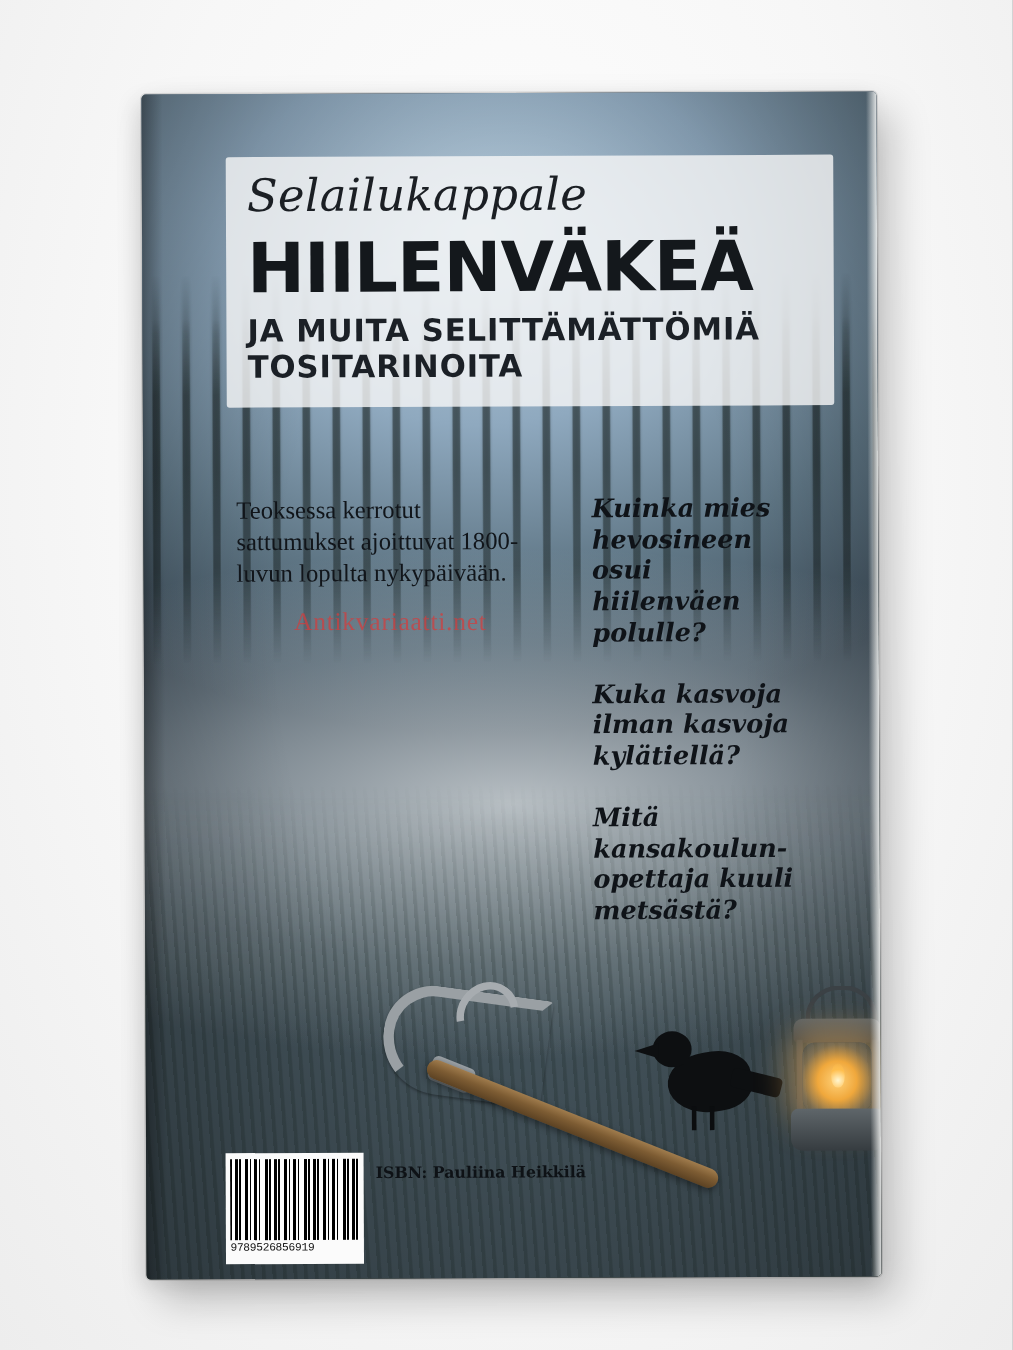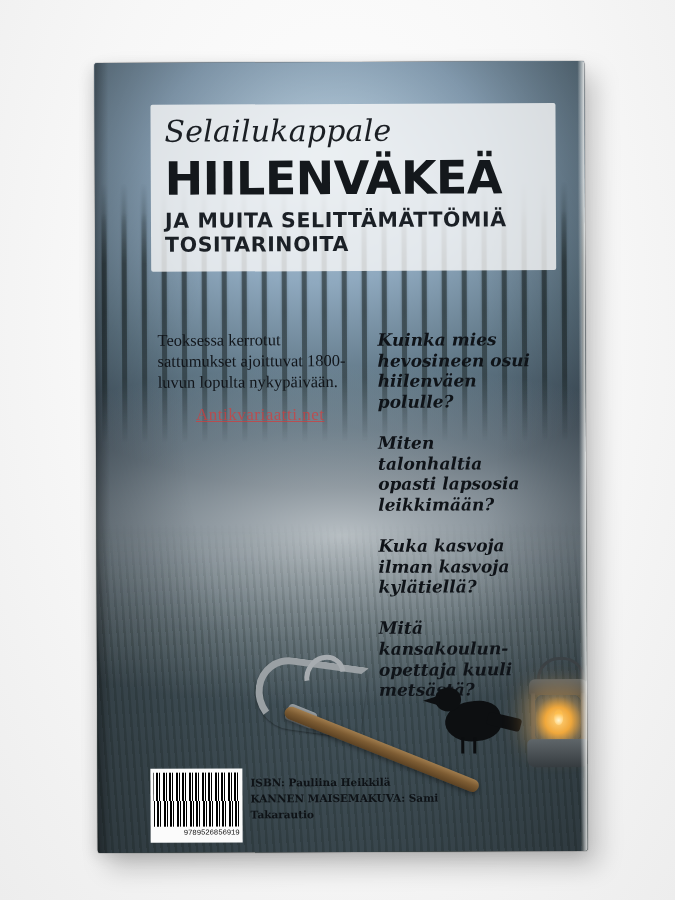--- a/index.html
+++ b/index.html
@@ -163,21 +163,21 @@
     left: 282px;
     top: 268px;
     width: 160px;
     font-family: "DejaVu Serif", serif;
     font-style: italic;
     font-weight: bold;
     font-size: 17px;
     line-height: 1.22;
     color: #0f1318;
   }
-  .col-right p { margin: 0 0 20px 0; }
+  .col-right p { margin: 0 0 20px 17px; }
 
   
   .scythe { position: absolute; left: 150px; top: 596px; width: 240px; height: 120px; }
   .blade {
     position: absolute;
     left: 8px; top: 2px;
     width: 96px; height: 58px;
     border: 7px solid #8f9499;
     border-color: #9aa0a4 transparent transparent #9aa0a4;
     border-radius: 60px 6px 6px 70px;
@@ -313,38 +313,37 @@
     height: 54px;
     background: repeating-linear-gradient(90deg,
       #000 0px, #000 1px, #fff 1px, #fff 3px,
       #000 3px, #000 5px, #fff 5px, #fff 6px,
       #000 6px, #000 7px, #fff 7px, #fff 10px,
       #000 10px, #000 12px, #fff 12px, #fff 13px);
   }
   .barcode .num {
     font-family: "Liberation Mono", monospace;
     font-size: 7.5px;
-    text-align: right;
+    text-align: left;
     color: #111;
     letter-spacing: -0.2px;
     margin-top: 2px;
   }
 
   
   .watermark {
     position: absolute;
     left: 196px;
     top: 405px;
     font-family: "Liberation Serif", serif;
     font-size: 17px;
     color: rgba(214,60,60,0.72);
     letter-spacing: 0.5px;
     white-space: nowrap;
     pointer-events: none;
-    text-decoration: underline;
   }
 
   
   .fore-edge {
     position: absolute;
     right: 0; top: 0; bottom: 0;
     width: 7px;
     background: linear-gradient(90deg, rgba(255,255,255,0.0), rgba(250,250,248,0.85));
   }
   .spine-shadow {
@@ -375,21 +374,20 @@
       <div class="main-title">HIILENVÄKEÄ</div>
       <div class="subtitle">JA MUITA SELITTÄMÄTTÖMIÄ TOSITARINOITA</div>
     </div>
 
     <div class="col-left">
       <p>Teoksessa kerrotut sattumukset ajoittuvat 1800-luvun lopulta nykypäivään.</p>
     </div>
 
     <div class="col-right">
       <p>Kuinka mies hevosineen osui hiilenväen polulle?</p>
-      <p>Miten talonhaltia opasti lapsosia leikkimään?</p>
       <p>Kuka kasvoja ilman kasvoja kylätiellä?</p>
       <p>Mitä kansakoulun-opettaja kuuli metsästä?</p>
     </div>
 
     <div class="scythe">
       <div class="blade"></div>
       <div class="hook"></div>
       <div class="ferrule"></div>
       <div class="handle"></div>
     </div>
@@ -411,24 +409,20 @@
       <div class="globe"></div>
       <div class="flame"></div>
       <div class="tank"></div>
     </div>
 
     <div class="credits">
       <div>
         <span>ISBN:</span>
         <span class="thin">Pauliina Heikkilä</span>
       </div>
-      <div>
-        <span>KANNEN MAISEMAKUVA:</span>
-        <span class="thin">Sami Takarautio</span>
-      </div>
     </div>
 
     <div class="barcode">
       <div class="bars"></div>
       <div class="num">9789526856919</div>
     </div>
 
   </div>
 
   <div class="spine-shadow"></div>

